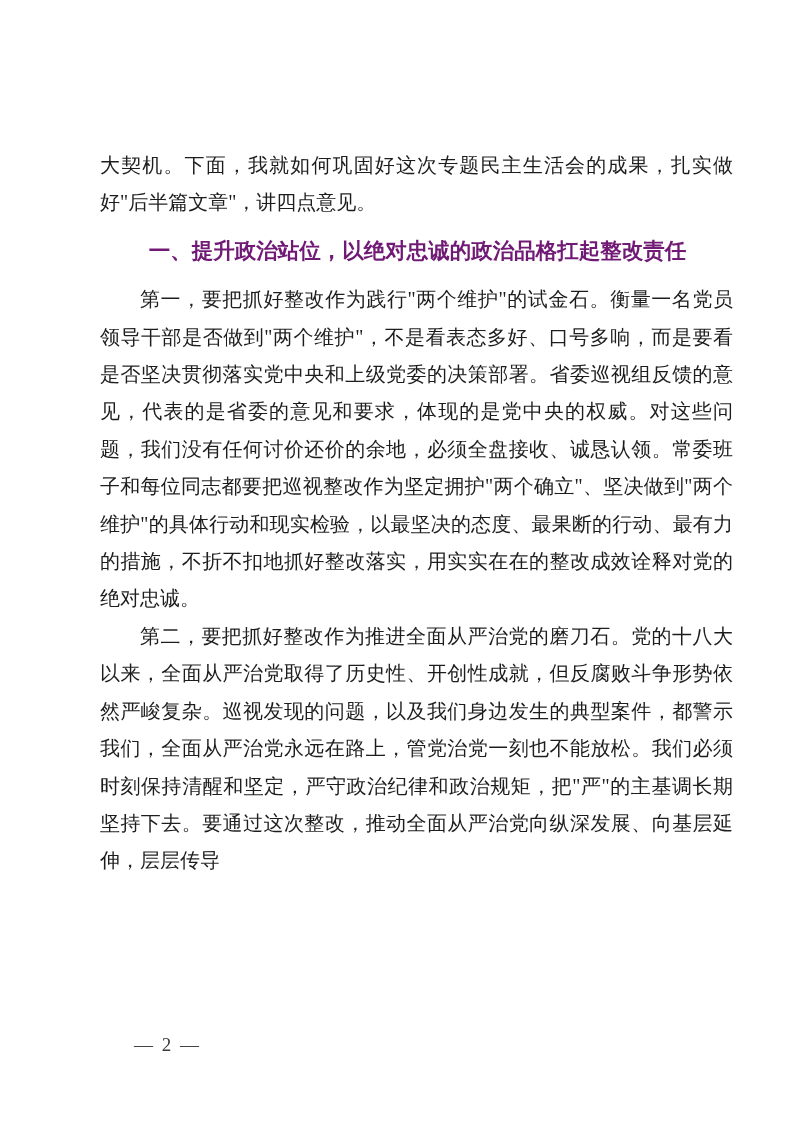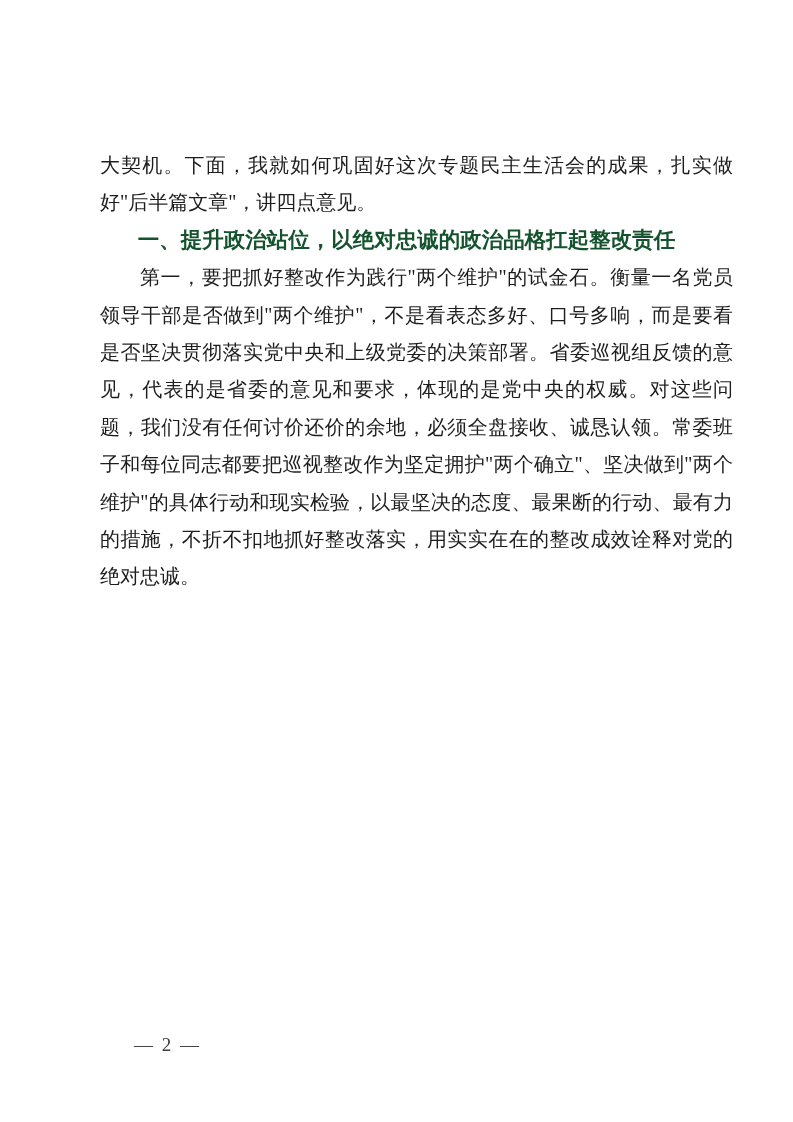--- a/index.html
+++ b/index.html
@@ -26,26 +26,26 @@
   }
   .para {
     margin: 0;
     text-align: justify;
     text-indent: 2em;
   }
   .para.continuation {
     text-indent: 0;
   }
   .section-heading {
-    margin: 0;
+    margin: 11px;
     font-family: "Liberation Sans", "DejaVu Sans", sans-serif;
     font-weight: 700;
     font-size: 21.5px;
     line-height: 37.4px;
-    color: #14532d;
+    color: #701a75;
     text-indent: 1.75em;
     text-align: left;
   }
   .page-number {
     position: absolute;
     left: 134px;
     top: 1034px;
     font-family: "Liberation Serif", "DejaVu Serif", serif;
     font-size: 19px;
     letter-spacing: 2px;
@@ -54,15 +54,16 @@
   }
 </style>
 </head>
 <body>
 
 <div class="page">
   <div class="text-block">
     <p class="para continuation">大契机。下面，我就如何巩固好这次专题民主生活会的成果，扎实做好"后半篇文章"，讲四点意见。</p>
     <p class="section-heading">一、提升政治站位，以绝对忠诚的政治品格扛起整改责任</p>
     <p class="para">第一，要把抓好整改作为践行"两个维护"的试金石。衡量一名党员领导干部是否做到"两个维护"，不是看表态多好、口号多响，而是要看是否坚决贯彻落实党中央和上级党委的决策部署。省委巡视组反馈的意见，代表的是省委的意见和要求，体现的是党中央的权威。对这些问题，我们没有任何讨价还价的余地，必须全盘接收、诚恳认领。常委班子和每位同志都要把巡视整改作为坚定拥护"两个确立"、坚决做到"两个维护"的具体行动和现实检验，以最坚决的态度、最果断的行动、最有力的措施，不折不扣地抓好整改落实，用实实在在的整改成效诠释对党的绝对忠诚。</p>
+    <p class="para">第二，要把抓好整改作为推进全面从严治党的磨刀石。党的十八大以来，全面从严治党取得了历史性、开创性成就，但反腐败斗争形势依然严峻复杂。巡视发现的问题，以及我们身边发生的典型案件，都警示我们，全面从严治党永远在路上，管党治党一刻也不能放松。我们必须时刻保持清醒和坚定，严守政治纪律和政治规矩，把"严"的主基调长期坚持下去。要通过这次整改，推动全面从严治党向纵深发展、向基层延伸，层层传导</p>
   </div>
   <div class="page-number">— 2 —</div>
 </div>
 
 </body></html>

